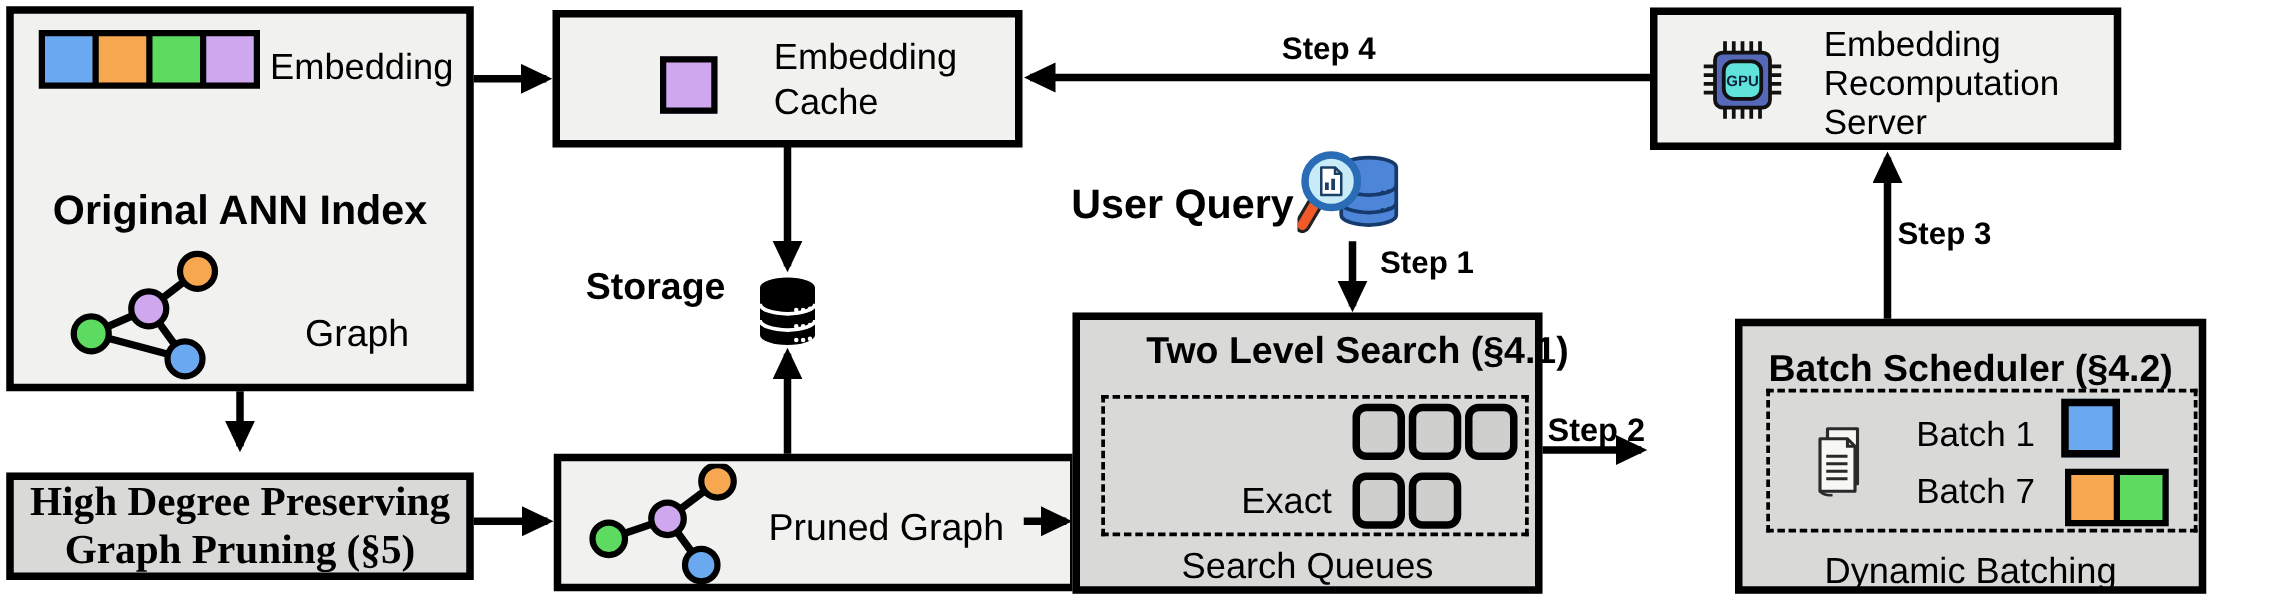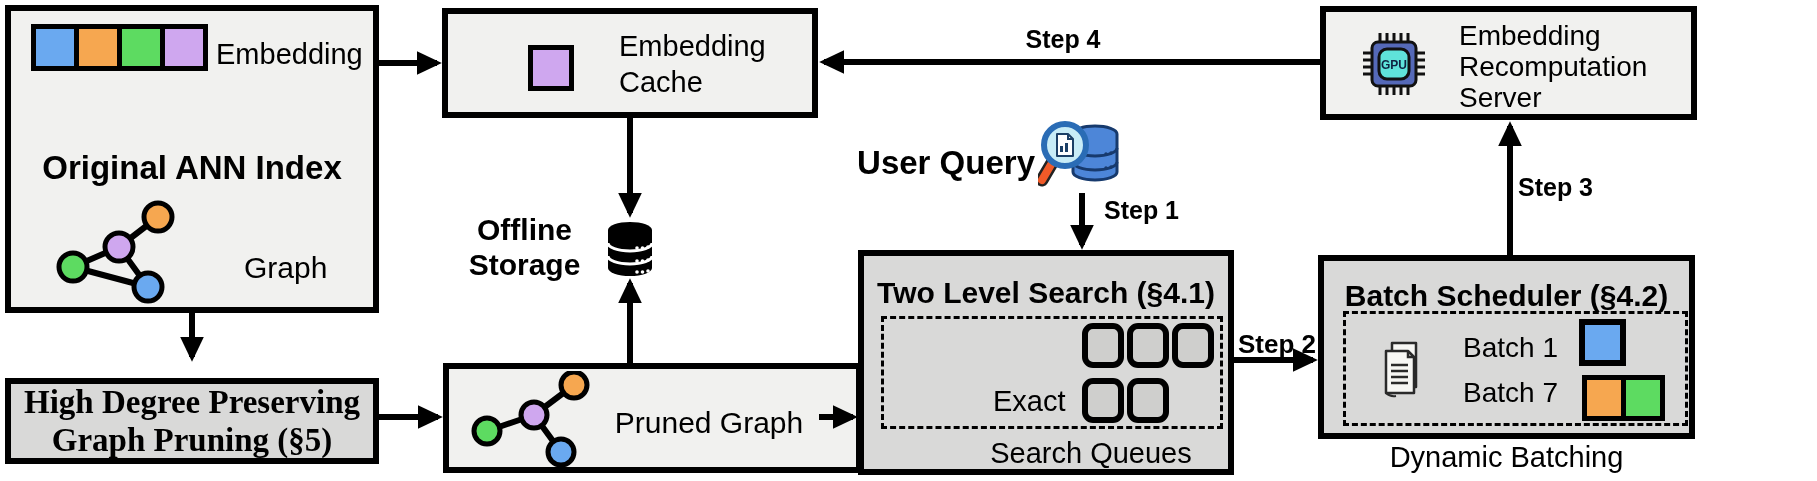--- a/index.html
+++ b/index.html
@@ -94,21 +94,20 @@
 
   <div class="box light" style="left:442px;top:8px;width:376px;height:110px;">
     <div class="abs" style="left:80px;top:31px;width:36px;height:36px;border:5px solid #000;background:var(--c-purple);"></div>
     <div class="lbl t29" style="left:171px;top:14px;">
       <div>Embedding</div>
       <div>Cache</div>
     </div>
   </div>
 
   <div class="lbl b t30 floating" style="left:452px;top:212px;width:145px;text-align:center;line-height:35px;white-space:normal;">
-    <div>Offline</div>
     <div>Storage</div>
   </div>
   <svg class="abs floating" style="left:604px;top:220px;" width="52" height="58" viewBox="0 0 52 58">
     <path d="M4,10 a22,8 0 0 1 44,0 v38 a22,8 0 0 1 -44,0 z" fill="#000"></path>
     <g stroke="#fff" stroke-width="3" fill="none">
       <path d="M4,23 a22,8 0 0 0 44,0"></path>
       <path d="M4,36 a22,8 0 0 0 44,0"></path>
     </g>
     <g fill="#fff">
       <circle cx="33" cy="28" r="1.8"></circle>
@@ -160,36 +159,36 @@
     <circle cx="27" cy="31" r="21" style="fill:var(--c-lens_fill);stroke:var(--c-lens_rim);" stroke-width="6"></circle>
     <g>
       <path d="M19,20 h11 l5,5 v17 h-16 z" fill="#fff" stroke="#1c3f66" stroke-width="2" stroke-linejoin="round"></path>
       <path d="M30,20 v5 h5" fill="none" stroke="#1c3f66" stroke-width="2"></path>
       <rect x="22" y="32" width="3" height="6" fill="#1c3f66"></rect>
       <rect x="27" y="29" width="3" height="9" fill="#1c3f66"></rect>
     </g>
   </svg>
 
   <div class="box gray" style="left:858px;top:250px;width:376px;height:225px;">
-    <div class="title-c" style="top:20px;">Two Level Search (§4.1)</div>
+    <div class="title-c" style="top:8px;padding-left:40px;">Two Level Search (§4.1)</div>
     <div class="dashed" style="left:17px;top:60px;width:342px;height:113px;"></div>
     <div class="slots" style="left:218px;top:67px;">
         <div class="slot"></div>
         <div class="slot"></div>
         <div class="slot"></div>
       </div>
     <div class="lbl t29" style="left:129px;top:127px;">Exact</div>
     <div class="slots" style="left:218px;top:122px;">
         <div class="slot"></div>
         <div class="slot"></div>
       </div>
-    <div class="caption" style="top:181px;margin-left:45px;">Search Queues</div>
-  </div>
-
-  <div class="box gray" style="left:1318px;top:255px;width:377px;height:184px;">
+    <div class="caption" style="top:181px;">Search Queues</div>
+  </div>
+
+  <div class="box gray" style="left:1388px;top:255px;width:377px;height:220px;">
     <div class="title-c" style="top:18px;">Batch Scheduler (§4.2)</div>
     <div class="dashed" style="left:19px;top:50px;width:345px;height:115px;"></div>
     <svg class="abs" style="left:54px;top:78px;" width="50" height="62" viewBox="0 0 50 62">
       <path d="M14,4 h24 v44 h-24 z" fill="#f7f7f4" stroke="#2a2a2a" stroke-width="2.5" stroke-linejoin="round"></path>
       <path d="M8,12 h22 l6,6 v36 h-28 z" fill="#f7f7f4" stroke="#2a2a2a" stroke-width="2.5" stroke-linejoin="round"></path>
       <path d="M30,12 v6 h6" fill="none" stroke="#2a2a2a" stroke-width="2.5"></path>
       <g stroke="#2a2a2a" stroke-width="2.5">
         <line x1="13" y1="26" x2="30" y2="26"></line>
         <line x1="13" y1="32" x2="30" y2="32"></line>
         <line x1="13" y1="38" x2="30" y2="38"></line>

